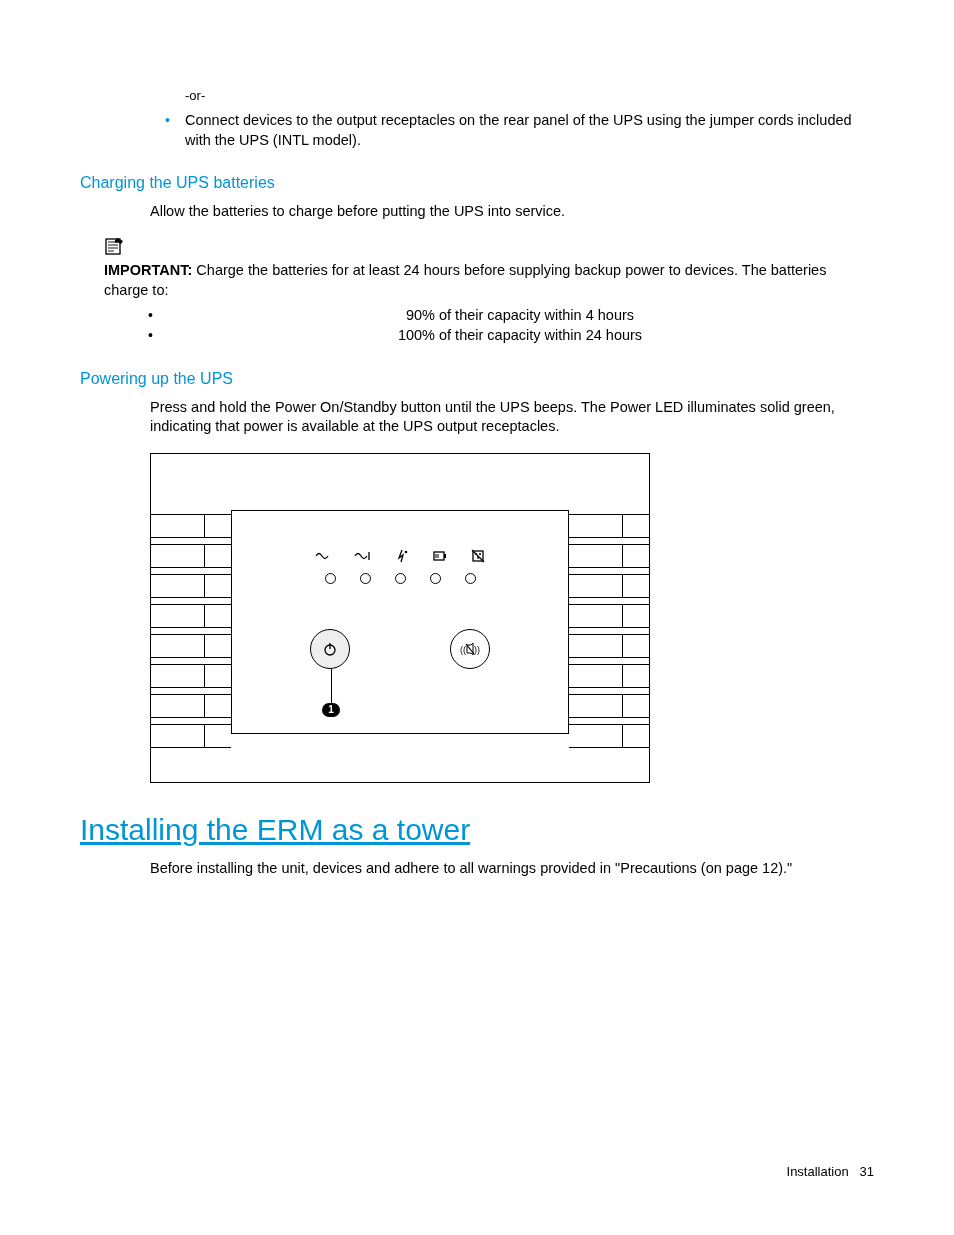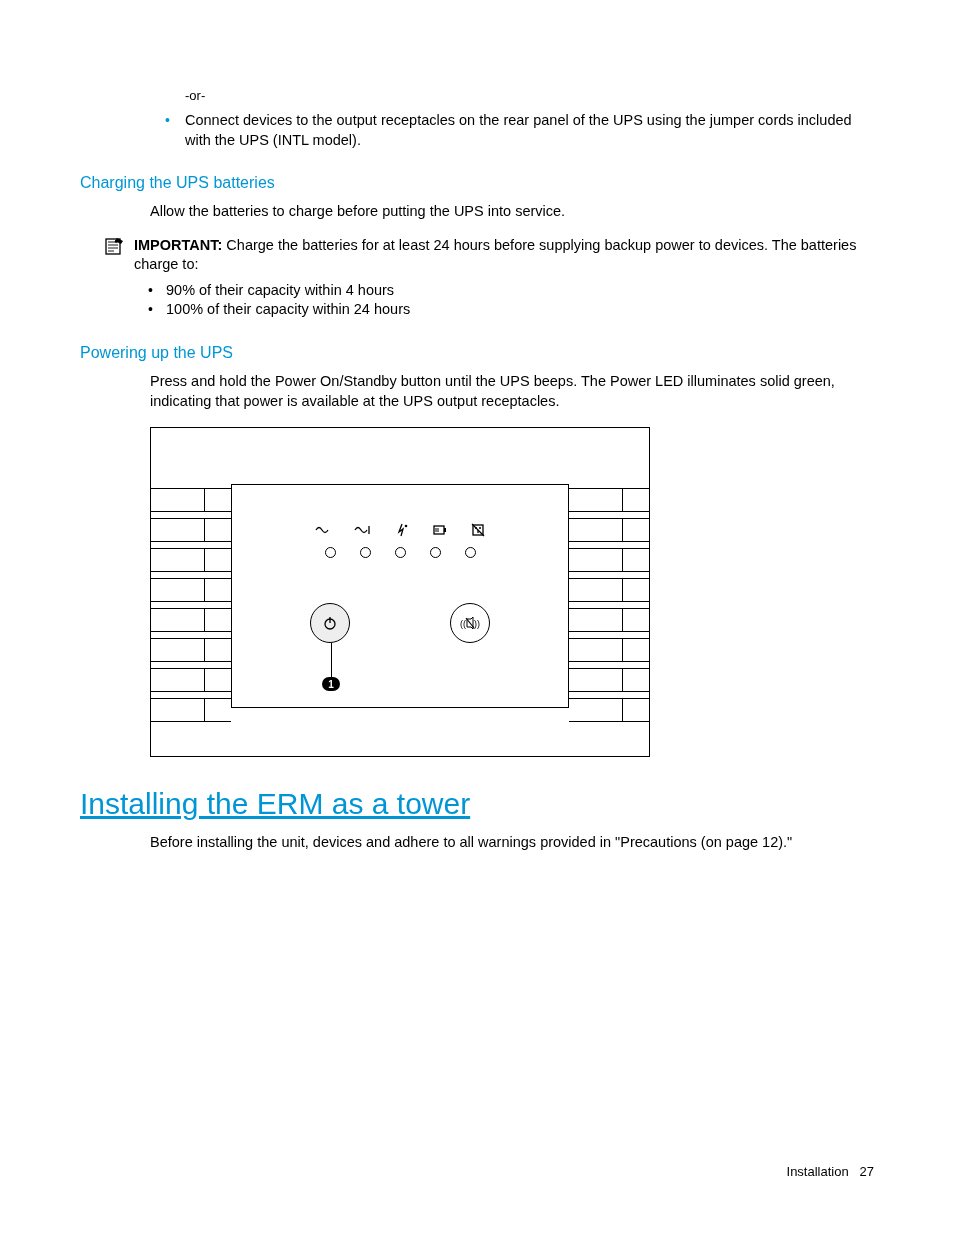--- a/index.html
+++ b/index.html
@@ -57,20 +57,21 @@
     margin: 0 0 10px 70px;
     font-size: 14.5px;
     line-height: 1.35;
   }
   .important-block {
     display: flex;
     align-items: flex-start;
     margin: 14px 0 6px 24px;
     font-size: 14.5px;
     line-height: 1.35;
+    flex-direction: column;
   }
   .important-icon {
     flex: 0 0 22px;
     margin-right: 8px;
   }
   .important-text {
     flex: 1;
   }
   .important-text b {
     font-weight: bold;
@@ -78,20 +79,21 @@
   .sub-bullets {
     margin: 4px 0 0 68px;
     padding: 0;
     list-style: none;
   }
   .sub-bullets li {
     position: relative;
     padding-left: 18px;
     font-size: 14.5px;
     line-height: 1.35;
+    text-align: center;
   }
   .sub-bullets li::before {
     content: "•";
     position: absolute;
     left: 0;
     font-size: 14px;
   }
   .figure-wrap {
     margin: 16px 0 0 70px;
     width: 500px;
@@ -352,14 +354,14 @@
   </div>
 
   <h2 class="h2">Installing the ERM as a tower</h2>
   <p class="body-text">
     <span>Before installing the unit, devices and adhere to all warnings provided in "Precautions (on page </span><span class="link">12</span><span>)."</span>
   </p>
 
 </div>
 
 <div class="footer">
-  <span>Installation</span>&nbsp;&nbsp;&nbsp;<span>27</span>
+  <span>Installation</span>&nbsp;&nbsp;&nbsp;<span>31</span>
 </div>
 
 </body></html>

